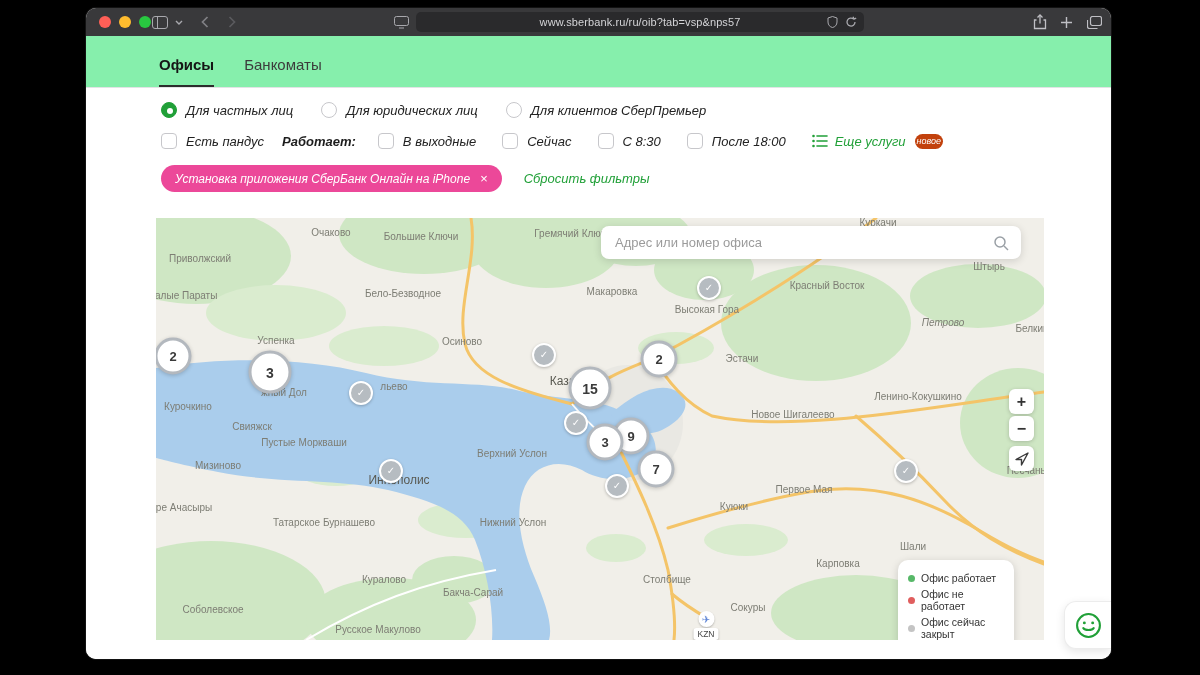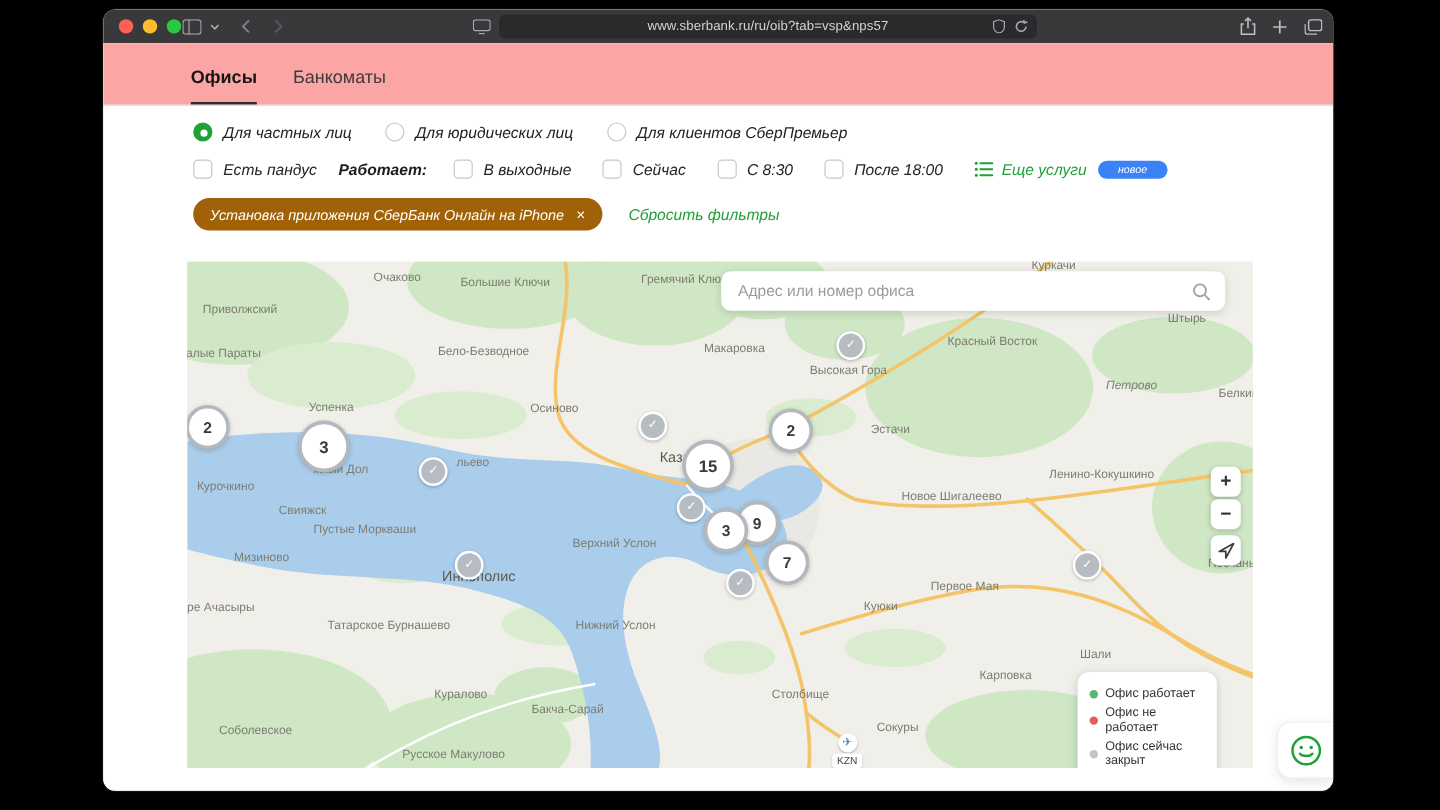--- a/index.html
+++ b/index.html
@@ -12,40 +12,40 @@
   .traffic{position:absolute;left:13px;top:8px;display:flex;gap:8px;}
   .tl{width:12px;height:12px;border-radius:50%;display:inline-block;}
   .tl.red{background:#ff5f57}.tl.yellow{background:#febc2e}.tl.green{background:#28c840}
   .tbi{position:absolute;top:0;height:28px;display:flex;align-items:center;justify-content:center;}
   .urlpill{position:absolute;left:330px;top:4px;width:448px;height:20px;border-radius:5px;background:#2a2a2c;
            display:flex;align-items:center;justify-content:center;}
   .urlpill .url-text{font-size:11px;color:#d4d4d7;letter-spacing:.1px;}
   .pill-ic{position:absolute;top:4px;display:flex;align-items:center;height:12px;}
   
   .page{position:absolute;left:0;right:0;top:28px;bottom:0;background:#fff;}
-  .tabstrip{height:51px;background:#fca5a5;border-bottom:1px solid #e3e3e5;display:flex;align-items:flex-end;
+  .tabstrip{height:51px;background:#86efac;border-bottom:1px solid #e3e3e5;display:flex;align-items:flex-end;
             padding-left:73px;gap:30px;}
   .tab{font-size:15px;color:#3c3c3c;padding-bottom:12px;border-bottom:2px solid transparent;cursor:default;}
   .tab.active{font-weight:bold;color:#151515;border-bottom-color:#2c2c2c;}
   .filters{padding:12px 0 0 75px;font-style:italic;}
   .frow{display:flex;align-items:center;}
   .frow.r1{gap:28px;margin-top:2px;}
   .frow.r2{margin-top:15px;}
   .frow.r3{margin-top:16px;gap:22px;}
   .radio{display:flex;align-items:center;gap:9px;font-size:13px;color:#222;}
   .rb{width:16px;height:16px;border-radius:50%;border:1px solid #c7c7cb;background:#fff;box-sizing:border-box;position:relative;}
   .radio.checked .rb{background:#21A038;border-color:#21A038;}
   .radio.checked .rb::after{content:"";position:absolute;left:5px;top:5px;width:6px;height:6px;border-radius:50%;background:#fff;}
   .cb{display:flex;align-items:center;gap:9px;font-size:13px;color:#222;}
   .bx{width:16px;height:16px;border:1px solid #c7c7cb;border-radius:4px;background:#fff;box-sizing:border-box;}
   .works{font-size:13px;font-weight:bold;color:#1d1d1d;margin-left:18px;margin-right:22px;}
   .work-opts{display:flex;gap:26px;}
   .services{display:flex;align-items:center;gap:7px;margin-left:26px;color:#21A038;font-size:13px;}
-  .badge{background:#3b82f6;color:#fff;font-size:9px;line-height:1;padding:3px 17px;border-radius:8px;margin-left:2px;}
-  .chip{background:#a16207;color:#fff;font-size:12px;height:27px;display:flex;align-items:center;gap:10px;
+  .badge{background:#c2410c;color:#fff;font-size:9px;line-height:1;padding:3px 2px;border-radius:8px;margin-left:2px;}
+  .chip{background:#ec4899;color:#fff;font-size:12px;height:27px;display:flex;align-items:center;gap:10px;
         padding:0 14px;border-radius:16px;}
   .chip .x{font-size:13px;}
   .reset{color:#21A038;font-size:13px;}
   
   .map{position:absolute;left:70px;top:182px;width:888px;height:422px;background:#f1efe9;overflow:hidden;}
   .map-bg{position:absolute;left:0;top:0;z-index:1;}
   .map-label{position:absolute;transform:translate(-50%,-50%);font-size:10px;color:#7d7d74;white-space:nowrap;z-index:2;}
   .map-label.city{font-size:12px;color:#5a5a52;}
   .marker{position:absolute;width:20px;height:20px;border-radius:50%;background:#b6bcc1;border:2px solid #fff;
           box-shadow:0 1px 3px rgba(0,0,0,.25);transform:translate(-50%,-50%);z-index:3;

